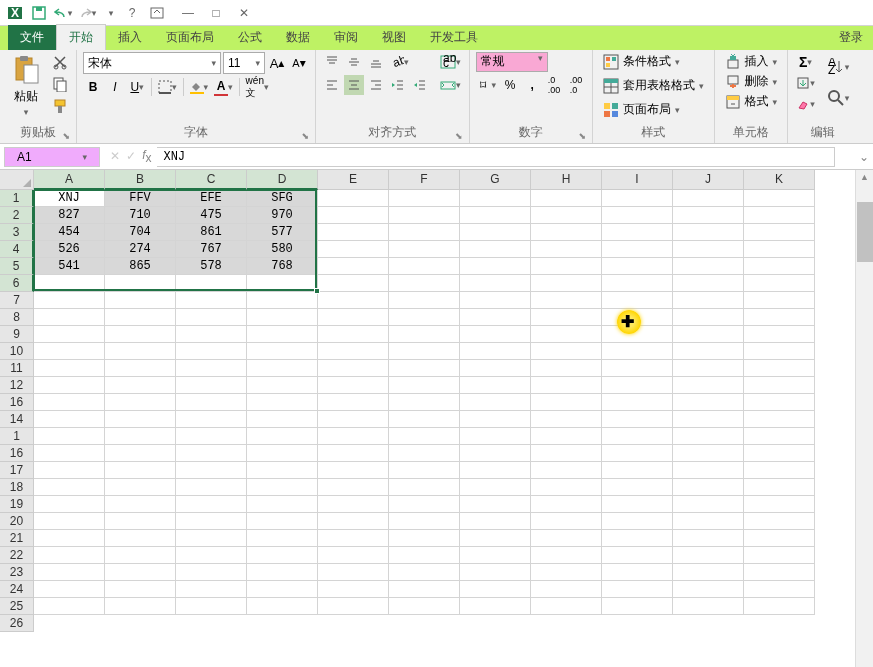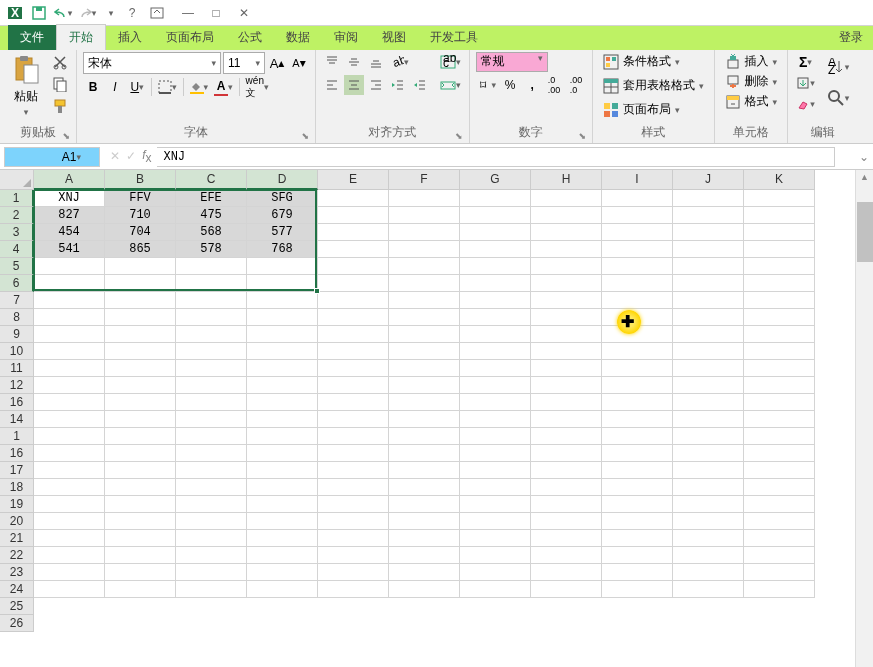--- a/index.html
+++ b/index.html
@@ -29,21 +29,21 @@
 .row{display:flex;align-items:center;gap:2px}
 .sm-btn{min-width:20px;height:20px;display:flex;align-items:center;justify-content:center;cursor:pointer;padding:0 2px}
 .font-name{width:138px;height:22px;border:1px solid #ababab;background:#fff;padding:0 4px;display:flex;align-items:center;justify-content:space-between}
 .font-size{width:42px;height:22px;border:1px solid #ababab;background:#fff;padding:0 4px;display:flex;align-items:center;justify-content:space-between}
 .dd{color:#666;font-size:9px}
 .sep-v{width:1px;height:18px;background:#ccc;margin:0 2px}
 .combo{width:72px;height:20px;border:1px solid #ababab;background:#f9a8d4;display:flex;align-items:flex-start;padding:0 4px;justify-content:space-between}
 .lbl-btn{display:flex;align-items:center;gap:4px;padding:1px 4px;cursor:pointer;white-space:nowrap}
 
 .fbar{height:26px;border-bottom:1px solid #ccc;display:flex;align-items:center;background:#fff}
-.namebox{width:96px;height:20px;border:1px solid #ccc;margin:0 4px;padding:0 18px;display:flex;align-items:center;justify-content:flex-end;background:#7dd3fc}
+.namebox{width:96px;height:20px;border:1px solid #ccc;margin:0 4px;padding:0 12px;display:flex;align-items:center;justify-content:space-between;background:#f0abfc}
 .fx-btns{display:flex;align-items:center;gap:6px;padding:0 6px;color:#888}
 .fx-input{flex:1;height:20px;border:1px solid #ccc;border-left:none;padding:0 6px;display:flex;align-items:center;background:#fff;margin-right:20px}
 
 .sheet{position:relative;height:497px;display:flex}
 .corner{width:34px;height:20px;background:#e6e6e6;border-right:1px solid #ccc;border-bottom:1px solid #ccc;position:relative}
 .corner::after{content:"";position:absolute;right:2px;bottom:2px;width:0;height:0;border-left:8px solid transparent;border-bottom:8px solid #b0b0b0}
 .col-headers{display:flex;height:20px}
 .ch{width:71px;background:#e6e6e6;border-right:1px solid #ccc;border-bottom:1px solid #ccc;text-align:center;line-height:19px;color:#333;font-family:"Segoe UI",Arial}
 .ch.sel{background:#d3e4d3;border-bottom:2px solid #217346}
 .row-headers{display:flex;flex-direction:column;width:34px}
@@ -533,34 +533,47 @@
               <div class="cell"></div>
               <div class="cell"></div>
               <div class="cell"></div>
               <div class="cell"></div>
               <div class="cell"></div>
             </div>
             <div class="gridrow">
               <div class="cell selrange">827</div>
               <div class="cell selrange">710</div>
               <div class="cell selrange">475</div>
-              <div class="cell selrange">679</div>
+              <div class="cell selrange">970</div>
               <div class="cell"></div>
               <div class="cell"></div>
               <div class="cell"></div>
               <div class="cell"></div>
               <div class="cell"></div>
               <div class="cell"></div>
               <div class="cell"></div>
             </div>
             <div class="gridrow">
               <div class="cell selrange">454</div>
               <div class="cell selrange">704</div>
-              <div class="cell selrange">568</div>
+              <div class="cell selrange">861</div>
               <div class="cell selrange">577</div>
+              <div class="cell"></div>
+              <div class="cell"></div>
+              <div class="cell"></div>
+              <div class="cell"></div>
+              <div class="cell"></div>
+              <div class="cell"></div>
+              <div class="cell"></div>
+            </div>
+            <div class="gridrow">
+              <div class="cell selrange">526</div>
+              <div class="cell selrange">274</div>
+              <div class="cell selrange">767</div>
+              <div class="cell selrange">580</div>
               <div class="cell"></div>
               <div class="cell"></div>
               <div class="cell"></div>
               <div class="cell"></div>
               <div class="cell"></div>
               <div class="cell"></div>
               <div class="cell"></div>
             </div>
             <div class="gridrow">
               <div class="cell selrange">541</div>

